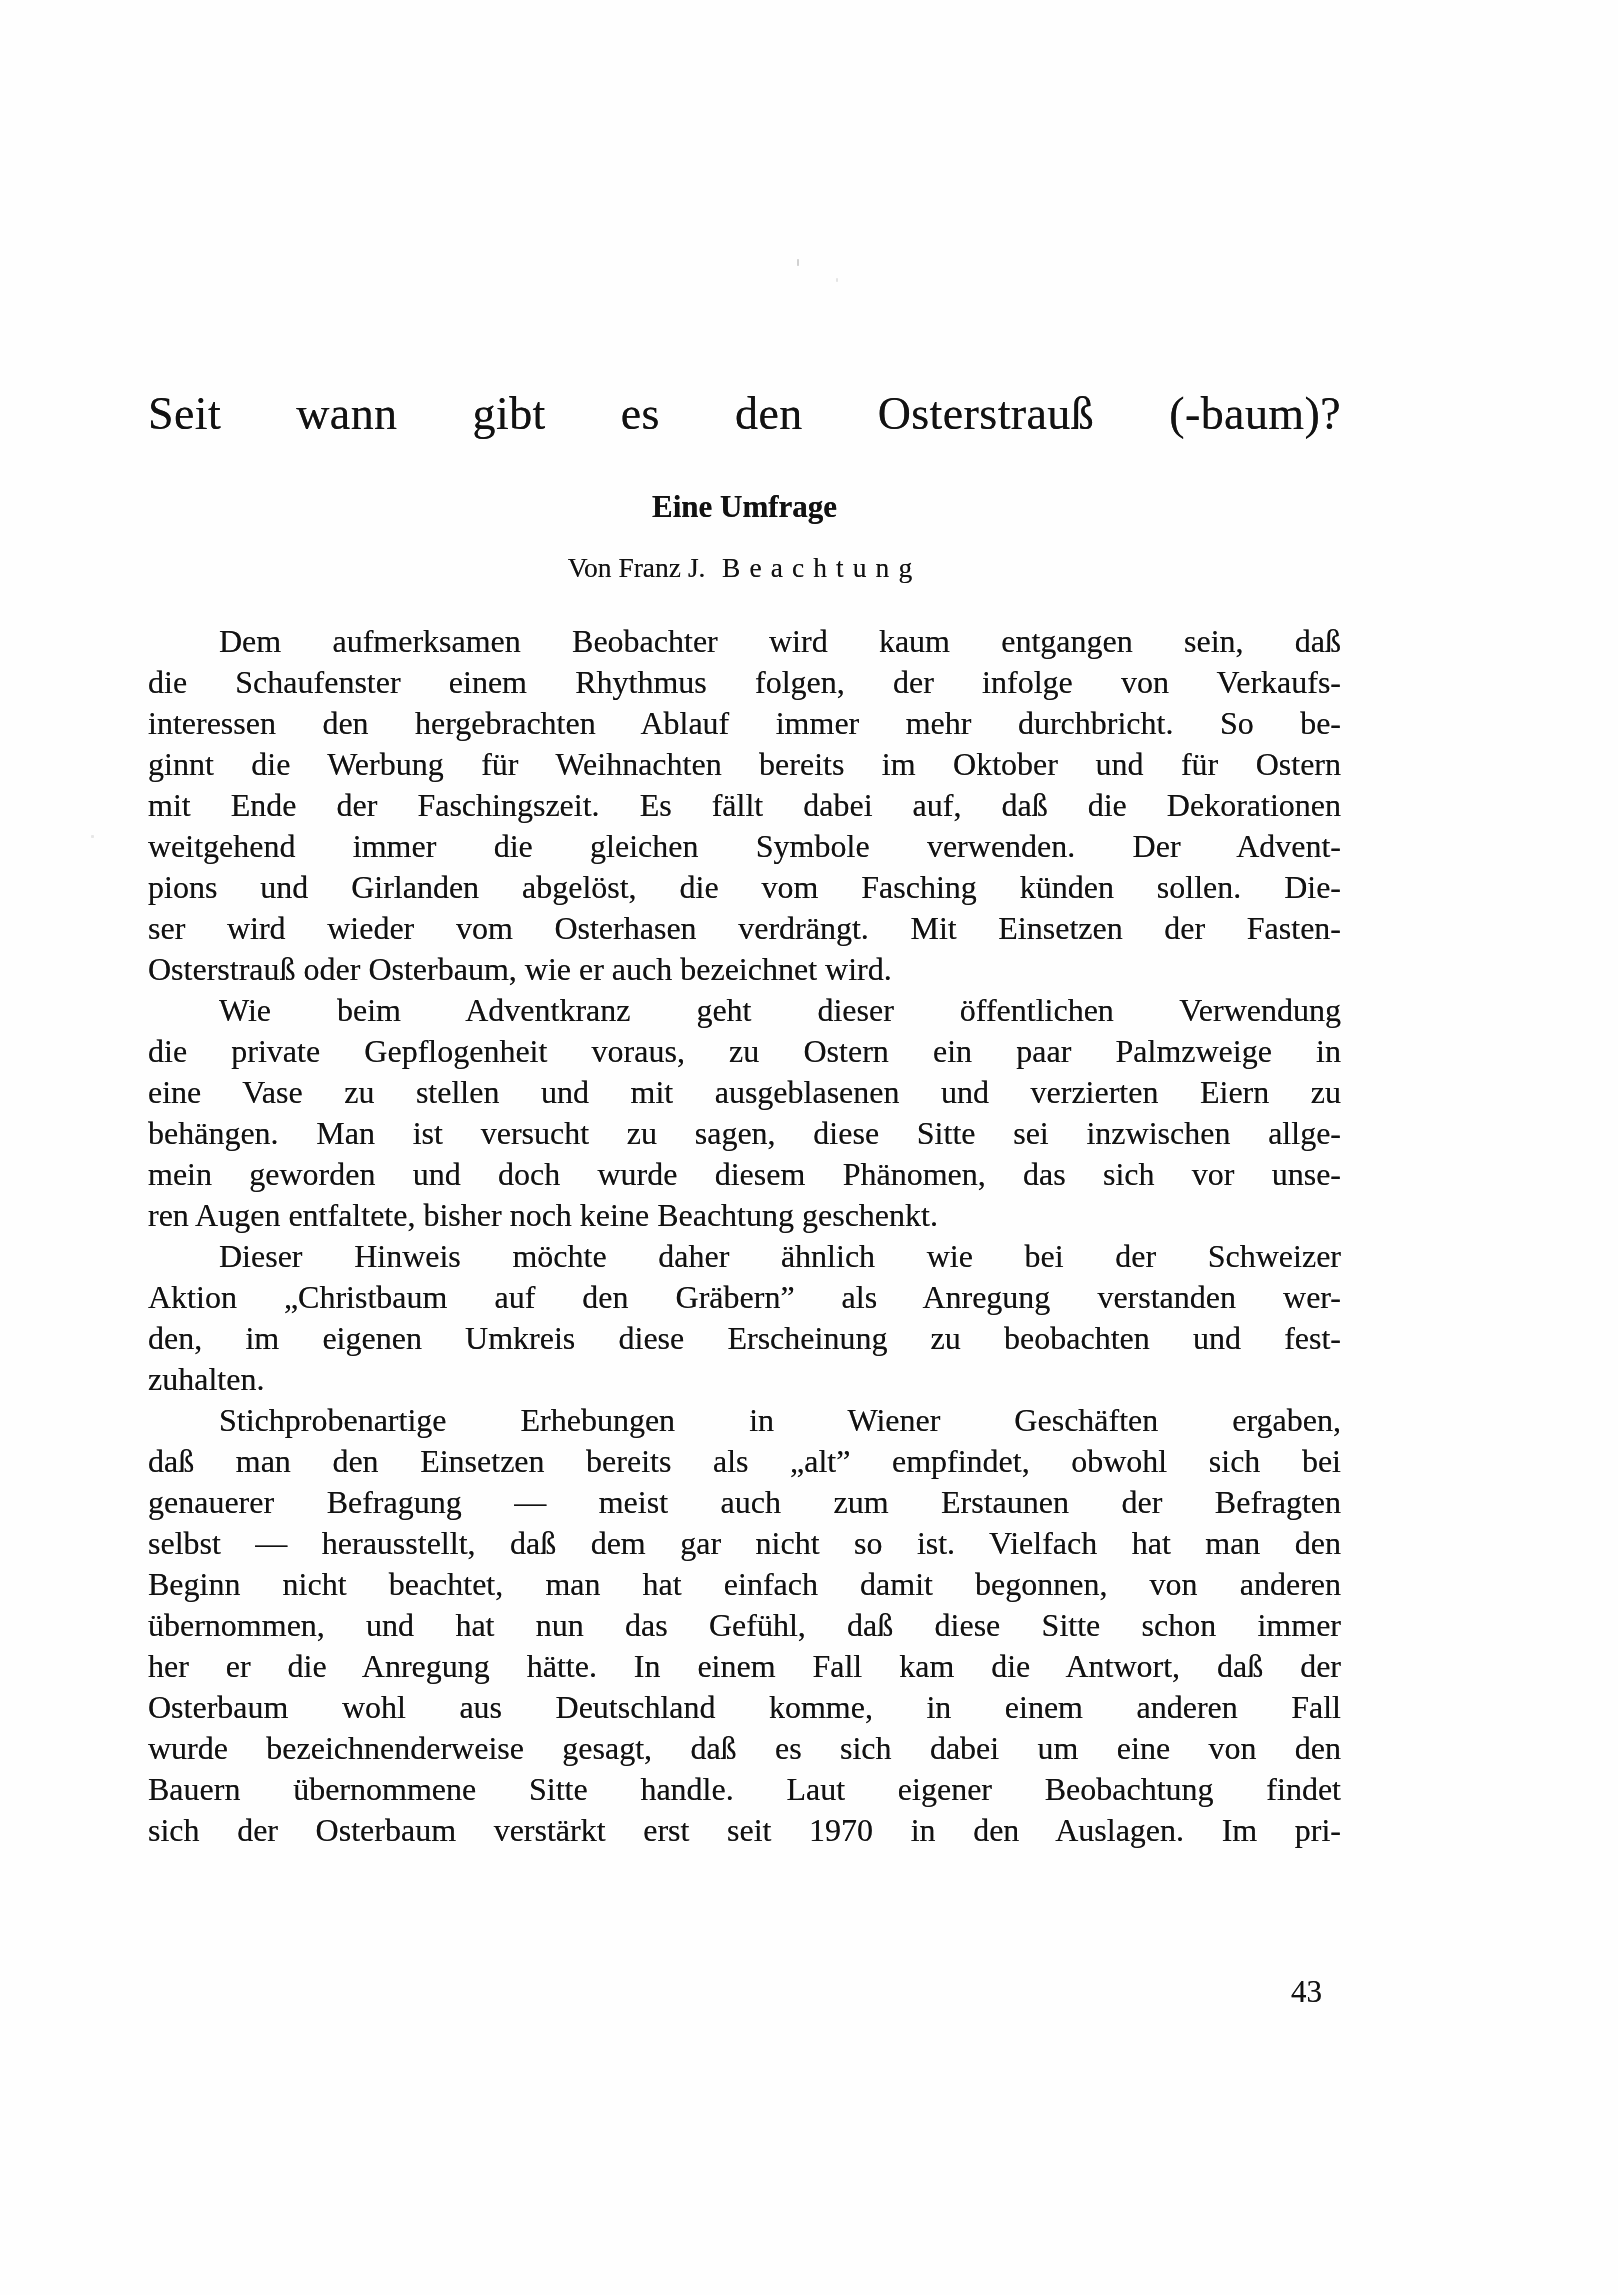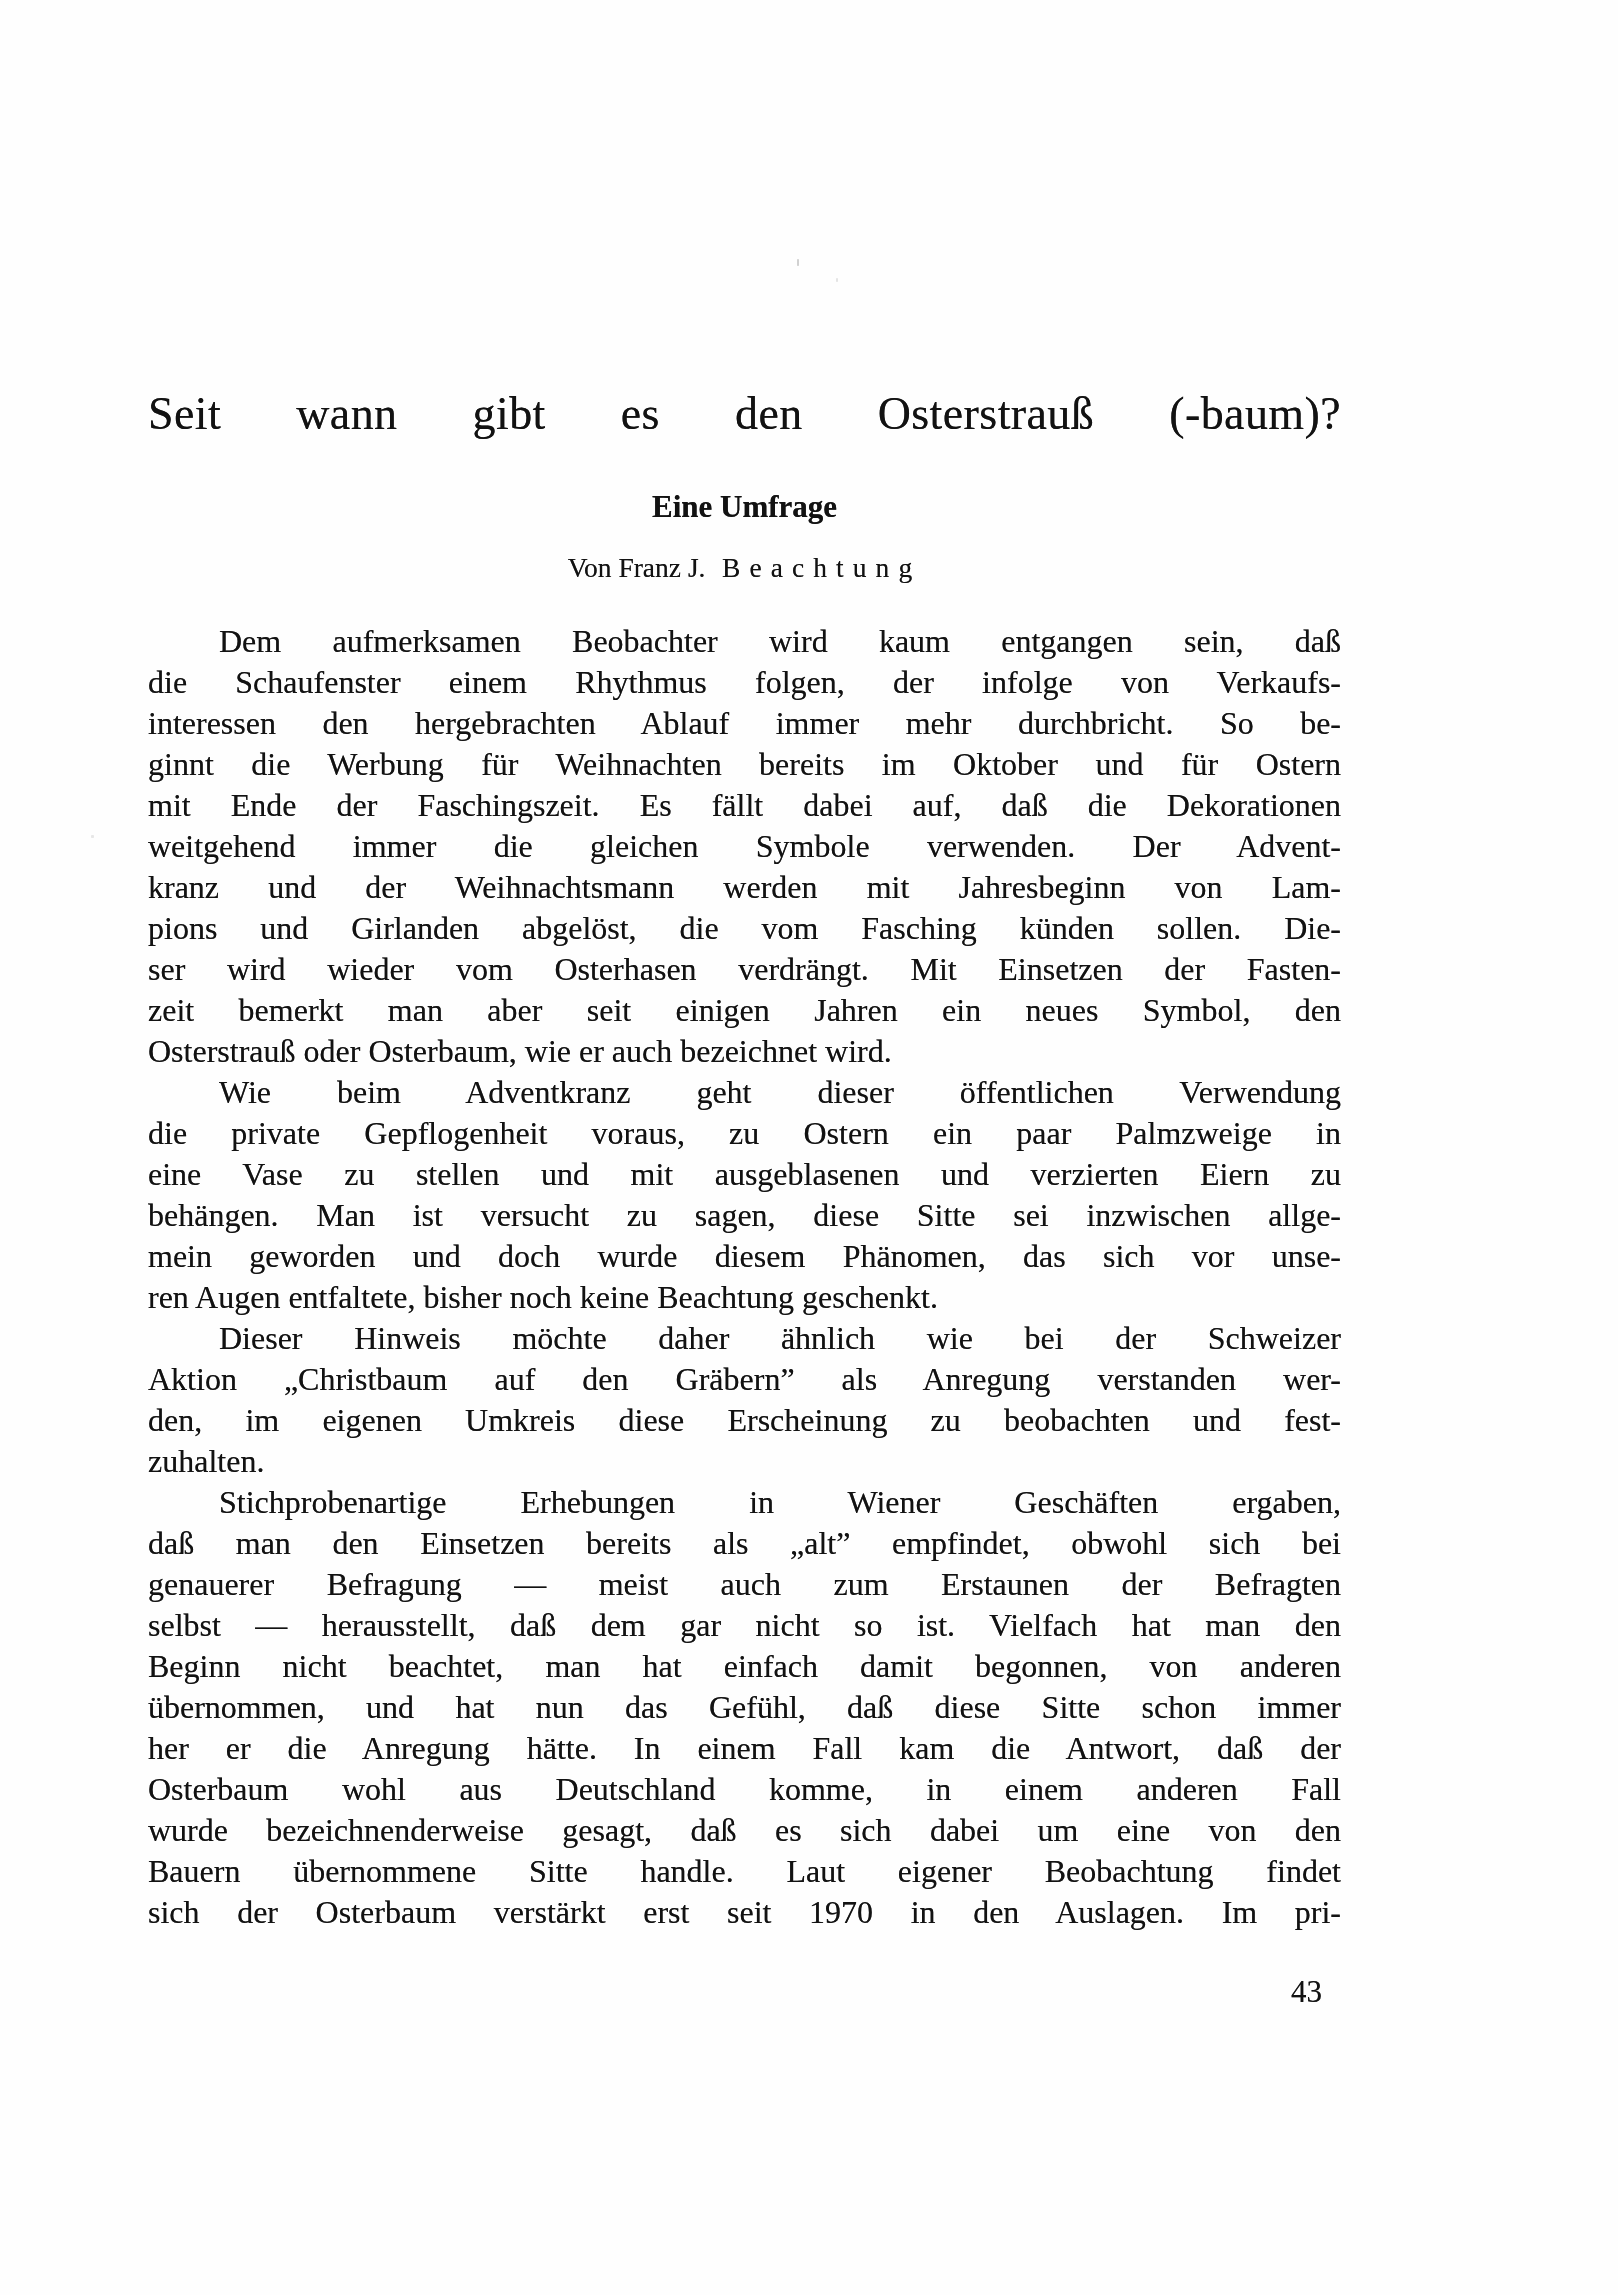--- a/index.html
+++ b/index.html
@@ -106,24 +106,22 @@
       <span class="spaced">Beachtung</span>
     </div>
 
     <div class="body-text">
         <div class="bl indent">Dem aufmerksamen Beobachter wird kaum entgangen sein, daß</div>
         <div class="bl">die Schaufenster einem Rhythmus folgen, der infolge von Verkaufs-</div>
         <div class="bl">interessen den hergebrachten Ablauf immer mehr durchbricht. So be-</div>
         <div class="bl">ginnt die Werbung für Weihnachten bereits im Oktober und für Ostern</div>
         <div class="bl">mit Ende der Faschingszeit. Es fällt dabei auf, daß die Dekorationen</div>
         <div class="bl">weitgehend immer die gleichen Symbole verwenden. Der Advent-</div>
-        <div class="bl">kranz und der Weihnachtsmann werden mit Jahresbeginn von Lam-</div>
         <div class="bl">pions und Girlanden abgelöst, die vom Fasching künden sollen. Die-</div>
         <div class="bl">ser wird wieder vom Osterhasen verdrängt. Mit Einsetzen der Fasten-</div>
-        <div class="bl">zeit bemerkt man aber seit einigen Jahren ein neues Symbol, den</div>
         <div class="bl pend">Osterstrauß oder Osterbaum, wie er auch bezeichnet wird.</div>
         <div class="bl indent">Wie beim Adventkranz geht dieser öffentlichen Verwendung</div>
         <div class="bl">die private Gepflogenheit voraus, zu Ostern ein paar Palmzweige in</div>
         <div class="bl">eine Vase zu stellen und mit ausgeblasenen und verzierten Eiern zu</div>
         <div class="bl">behängen. Man ist versucht zu sagen, diese Sitte sei inzwischen allge-</div>
         <div class="bl">mein geworden und doch wurde diesem Phänomen, das sich vor unse-</div>
         <div class="bl pend">ren Augen entfaltete, bisher noch keine Beachtung geschenkt.</div>
         <div class="bl indent">Dieser Hinweis möchte daher ähnlich wie bei der Schweizer</div>
         <div class="bl">Aktion „Christbaum auf den Gräbern” als Anregung verstanden wer-</div>
         <div class="bl">den, im eigenen Umkreis diese Erscheinung zu beobachten und fest-</div>

